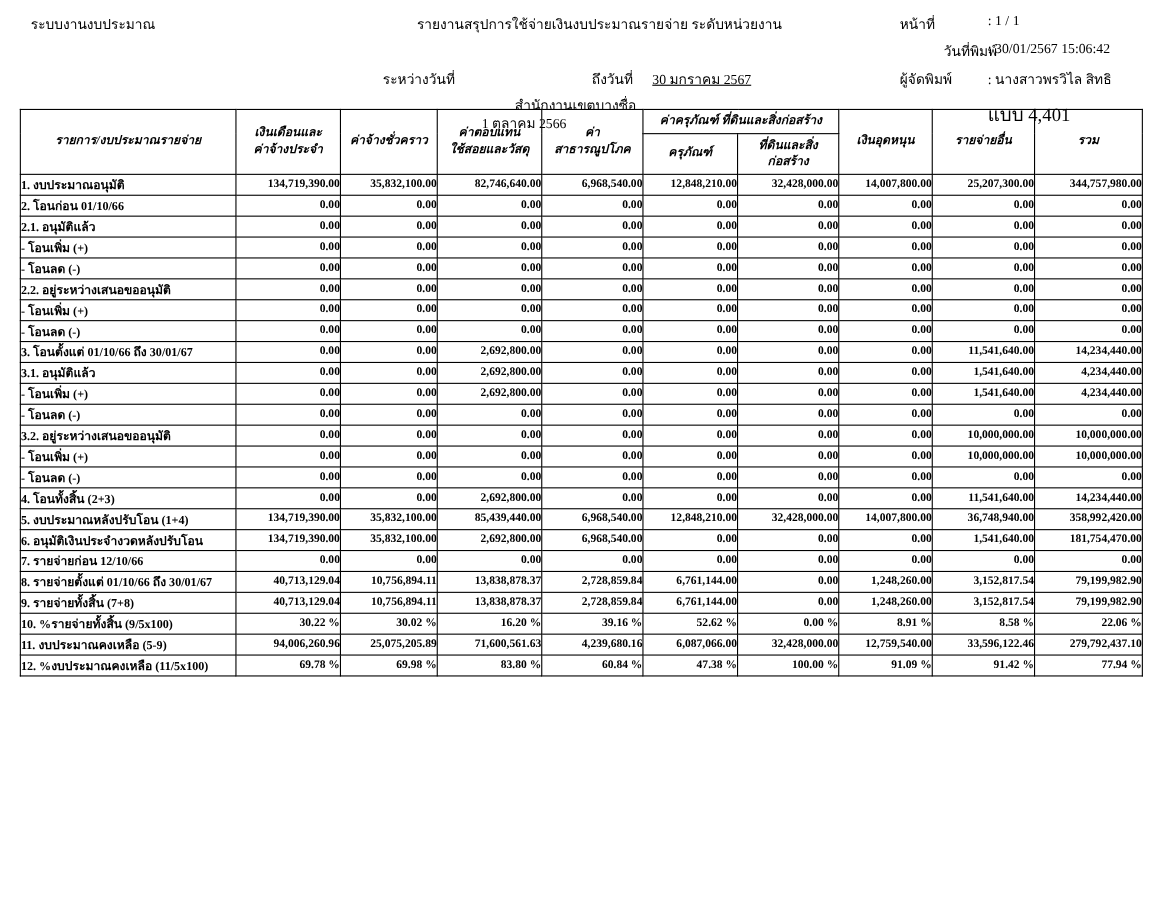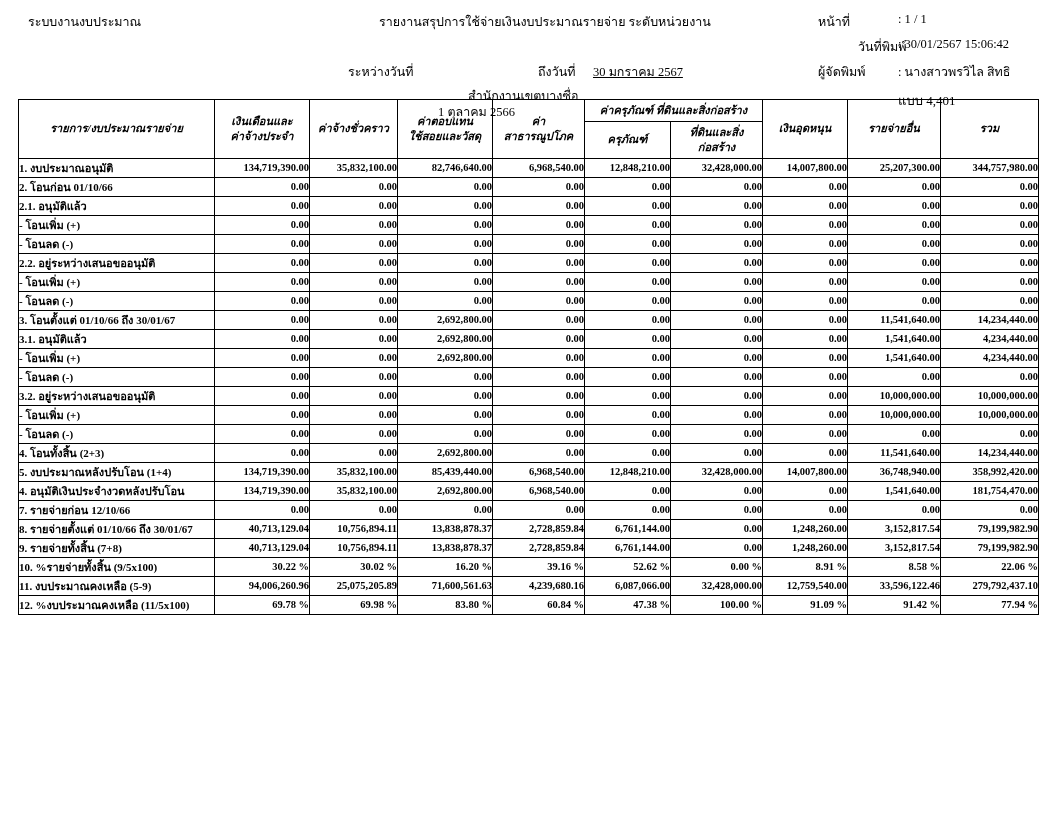--- a/index.html
+++ b/index.html
@@ -40,21 +40,21 @@
   .h-sub      { left: 412px; top: 27px; }
   .h-between  { left: 330px; top: 52px; font-family: Liberation Mono, monospace; }
   .h-to       { left: 520px; top: 52px; }
   .h-page-l   { left: 800px; top: 2px; text-align: right; }
   .h-page-v   { left: 880px; top: 2px; }
   .h-pdate-l  { left: 840px; top: 27px; }
   .h-pdate-v  { left: 880px; top: 27px; }
   .h-user-l   { left: 800px; top: 52px; }
   .h-user-v   { left: 880px; top: 52px; }
   .h-office   { left: 450px; top: 76px; }
-  .h-form     { left: 880px; top: 80px; font-size: 13px; }
+  .h-form     { left: 880px; top: 80px; font-size: 17px; }
 
   
   table.rpt {
     position: absolute;
     left: 18px;
     top: 99px;
     width: 1020px;
     border-collapse: collapse;
     font-size: 11px;
     table-layout: fixed;
@@ -362,21 +362,21 @@
           <td class="num">35,832,100.00</td>
           <td class="num">85,439,440.00</td>
           <td class="num">6,968,540.00</td>
           <td class="num">12,848,210.00</td>
           <td class="num">32,428,000.00</td>
           <td class="num">14,007,800.00</td>
           <td class="num">36,748,940.00</td>
           <td class="num">358,992,420.00</td>
         </tr>
         <tr>
-          <td class="lbl">4. อนุมัติเงินประจำงวดหลังปรับโอน</td>
+          <td class="lbl">6. อนุมัติเงินประจำงวดหลังปรับโอน</td>
           <td class="num">134,719,390.00</td>
           <td class="num">35,832,100.00</td>
           <td class="num">2,692,800.00</td>
           <td class="num">6,968,540.00</td>
           <td class="num">0.00</td>
           <td class="num">0.00</td>
           <td class="num">0.00</td>
           <td class="num">1,541,640.00</td>
           <td class="num">181,754,470.00</td>
         </tr>

